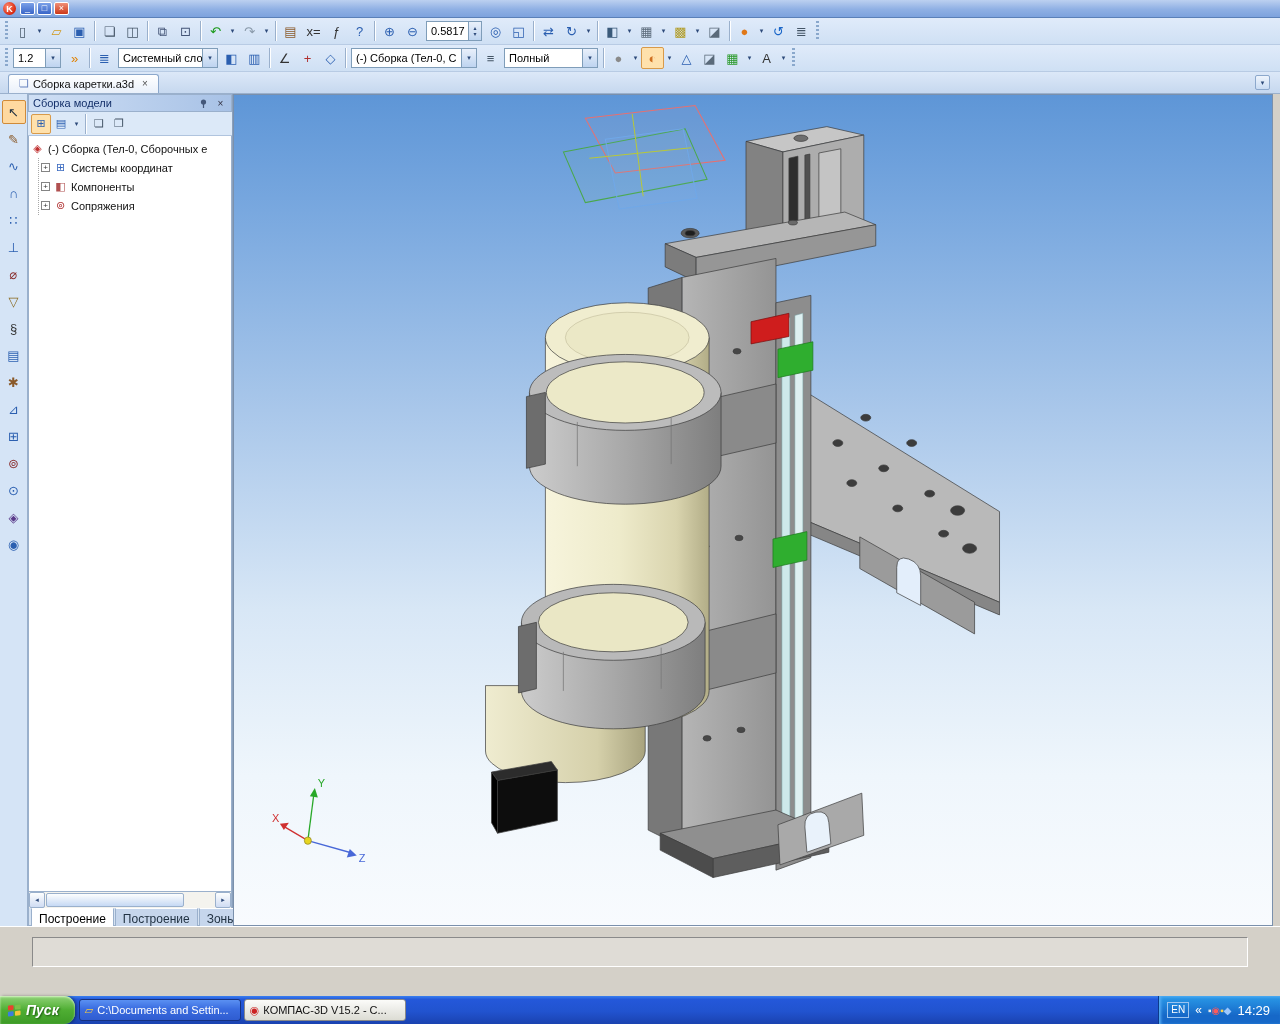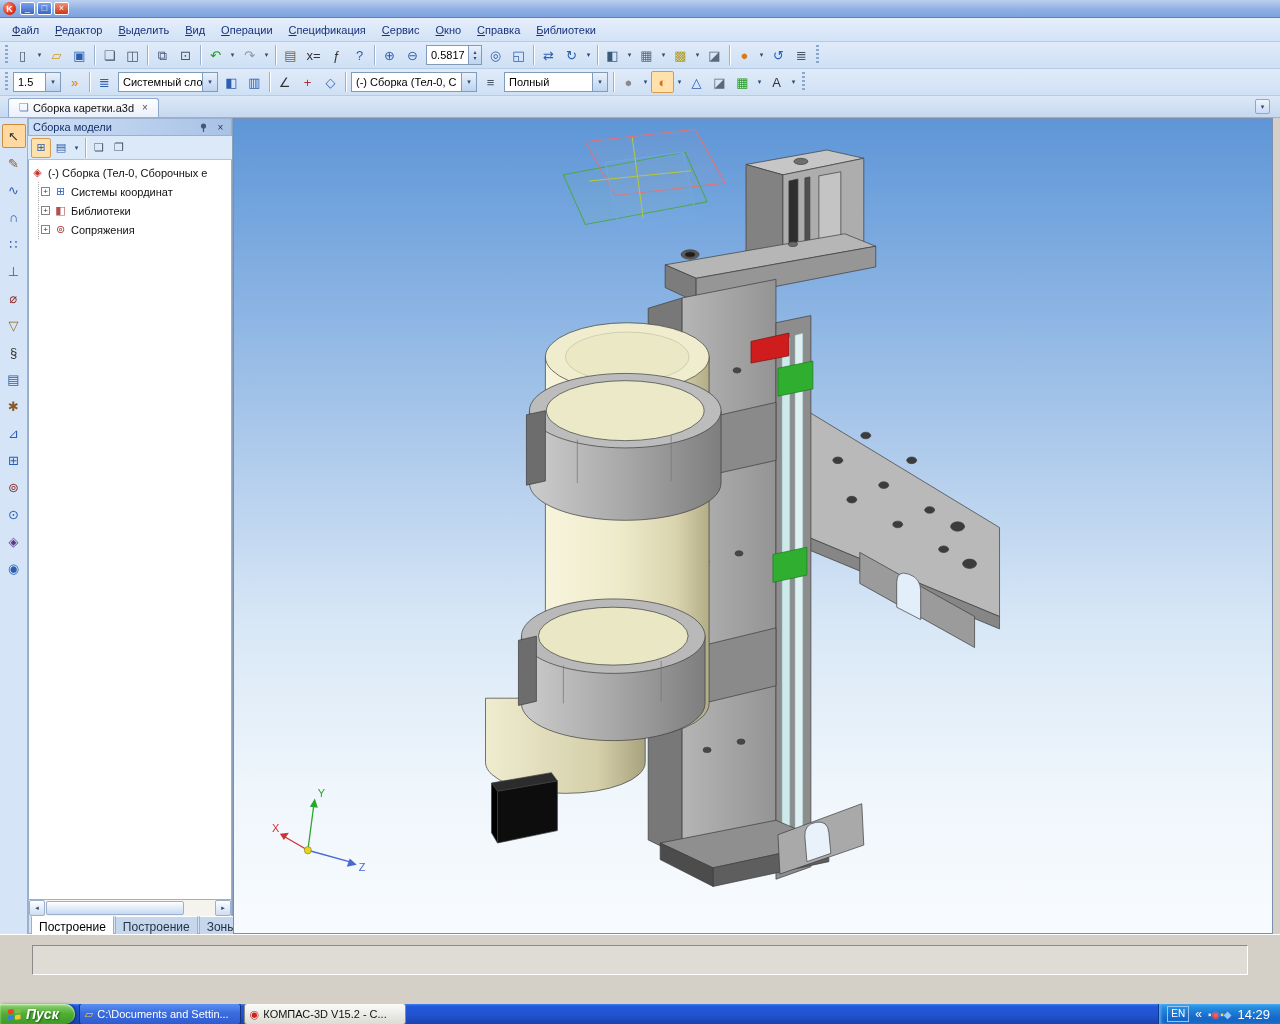--- a/index.html
+++ b/index.html
@@ -74,21 +74,21 @@
   .viewport { flex:1; position:relative; background:linear-gradient(180deg,#5e96d7 0%,#79a8df 14%,#a9c7ea 38%,#d8e7f6 62%,#eff6fc 82%,#f8fbfe 100%); border:1px solid #7a90ac; }
   .viewport svg { position:absolute; left:0; top:0; width:100%; height:100%; }
   .viewport svg text { font-family:"Liberation Sans","DejaVu Sans",sans-serif; }
 
   
   .property-area { height:70px; background:#d4d0c8; border-top:1px solid #fff; }
   .prop-inner { margin:10px 32px 0; height:30px; background:#dfdcd6; border:1px solid; border-color:#8a8a8a #ffffff #ffffff #8a8a8a; }
   .statusbar { height:21px; background:#d4d0c8; border-top:1px solid #9a9a9a; box-shadow:inset 0 1px 0 #fff; display:flex; align-items:center; padding-left:8px; color:#111; }
 
   
-  .taskbar { height:20px; background:linear-gradient(180deg,#3a80f0 0%,#2458da 12%,#2153cf 55%,#1a42b0 100%); display:flex; align-items:stretch; }
+  .taskbar { height:28px; background:linear-gradient(180deg,#3a80f0 0%,#2458da 12%,#2153cf 55%,#1a42b0 100%); display:flex; align-items:stretch; }
   .start-btn { display:flex; align-items:center; gap:4px; padding:0 16px 0 7px; background:linear-gradient(180deg,#8fd276,#4fae33 50%,#3d9b26); border-radius:0 11px 11px 0; color:#fff; font-weight:bold; font-style:italic; font-size:14px; text-shadow:1px 1px 2px #1a5a10; box-shadow:inset 0 1px 2px #d8f5c8, 2px 0 3px rgba(0,0,0,.35); }
   .tasks { flex:1; display:flex; align-items:center; gap:3px; padding:0 4px; overflow:hidden; }
   .task-btn { width:162px; height:22px; display:flex; align-items:center; gap:4px; padding:0 5px; background:linear-gradient(180deg,#5a90f2,#3a6ce0 45%,#2f5cd0); border:1px solid #16317e; border-radius:3px; color:#fff; white-space:nowrap; overflow:hidden; }
   .task-btn[data-active="true"] { background:linear-gradient(180deg,#fbfbf9,#dcdcd4); color:#111; border-color:#8a8a88; }
   .task-btn .task-label { overflow:hidden; text-overflow:ellipsis; }
   .tray { display:flex; align-items:center; gap:6px; padding:0 10px 0 8px; background:linear-gradient(180deg,#2a9ae8,#1668c8 70%); border-left:1px solid #0c3a8c; box-shadow:inset 2px 1px 3px #55aef5; color:#fff; }
   .lang-box { border:1px solid #9cc4f0; padding:0 3px; font-size:10px; line-height:14px; }
   .chev { font-size:12px; }
   .tray-ico { font-size:10px; line-height:1; }
   .clock { font-size:13px; }
@@ -100,32 +100,20 @@
 
   <div class="titlebar">
     <span class="app-logo">K</span>
     <div class="win-btns">
       <div class="win-btn">_</div>
       <div class="win-btn">□</div>
       <div class="win-btn close">×</div>
     </div>
   </div>
 
-  <div class="menubar">
-    <div class="menu-item">Файл</div>
-      <div class="menu-item">Редактор</div>
-      <div class="menu-item">Выделить</div>
-      <div class="menu-item">Вид</div>
-      <div class="menu-item">Операции</div>
-      <div class="menu-item">Спецификация</div>
-      <div class="menu-item">Сервис</div>
-      <div class="menu-item">Окно</div>
-      <div class="menu-item">Справка</div>
-      <div class="menu-item">Библиотеки</div>
-  </div>
 
   <div class="toolbar">
       <div class="tb-grip"></div>
       <div class="tb-btn">
         <span style="color: rgb(68, 85, 102);">▯</span>
       </div>
       <div class="tb-dd">▾</div>
       <div class="tb-btn">
         <span style="color: rgb(208, 154, 32);">▱</span>
       </div>
@@ -221,21 +209,21 @@
         <span style="color: rgb(26, 102, 200);">↺</span>
       </div>
       <div class="tb-btn">
         <span style="color: rgb(68, 85, 102);">≣</span>
       </div>
       <div class="tb-grip"></div>
     </div>
   <div class="toolbar">
       <div class="tb-grip"></div>
       <div class="tb-combo" style="width: 48px;">
-        <div class="cv">1.5</div>
+        <div class="cv">1.2</div>
         <div class="ca">▾</div>
       </div>
       <div class="tb-btn">
         <span style="color: rgb(224, 128, 0);">»</span>
       </div>
       <div class="tb-sep"></div>
       <div class="tb-btn">
         <span style="color: rgb(43, 95, 176);">≣</span>
       </div>
       <div class="tb-combo" style="width: 100px;">
@@ -259,21 +247,21 @@
         <span style="color: rgb(43, 95, 176);">◇</span>
       </div>
       <div class="tb-sep"></div>
       <div class="tb-combo" style="width: 126px;">
         <div class="cv">(-) Сборка (Тел-0, С</div>
         <div class="ca">▾</div>
       </div>
       <div class="tb-btn">
         <span style="color: rgb(68, 85, 102);">≡</span>
       </div>
-      <div class="tb-combo" style="width: 104px; justify-content: center;">
+      <div class="tb-combo" style="width: 94px; justify-content: center;">
         <div class="cv">Полный</div>
         <div class="ca">▾</div>
       </div>
       <div class="tb-sep"></div>
       <div class="tb-btn">
         <span style="color: rgb(138, 138, 138);">●</span>
       </div>
       <div class="tb-dd">▾</div>
       <div class="tb-btn checked">
         <span style="color: rgb(208, 112, 32);">◐</span>
@@ -398,21 +386,21 @@
 
             <div class="tree-row">
               <span class="expander">+</span>
               <span class="t-icon" style="color: rgb(58, 106, 192);">⊞</span>
               <span class="t-label">Системы координат</span>
             </div>
 
             <div class="tree-row">
               <span class="expander">+</span>
               <span class="t-icon" style="color: rgb(176, 80, 80);">◧</span>
-              <span class="t-label">Библиотеки</span>
+              <span class="t-label">Компоненты</span>
             </div>
 
             <div class="tree-row">
               <span class="expander">+</span>
               <span class="t-icon" style="color: rgb(176, 48, 48);">⊚</span>
               <span class="t-label">Сопряжения</span>
             </div>
 
         </div>
       </div>

